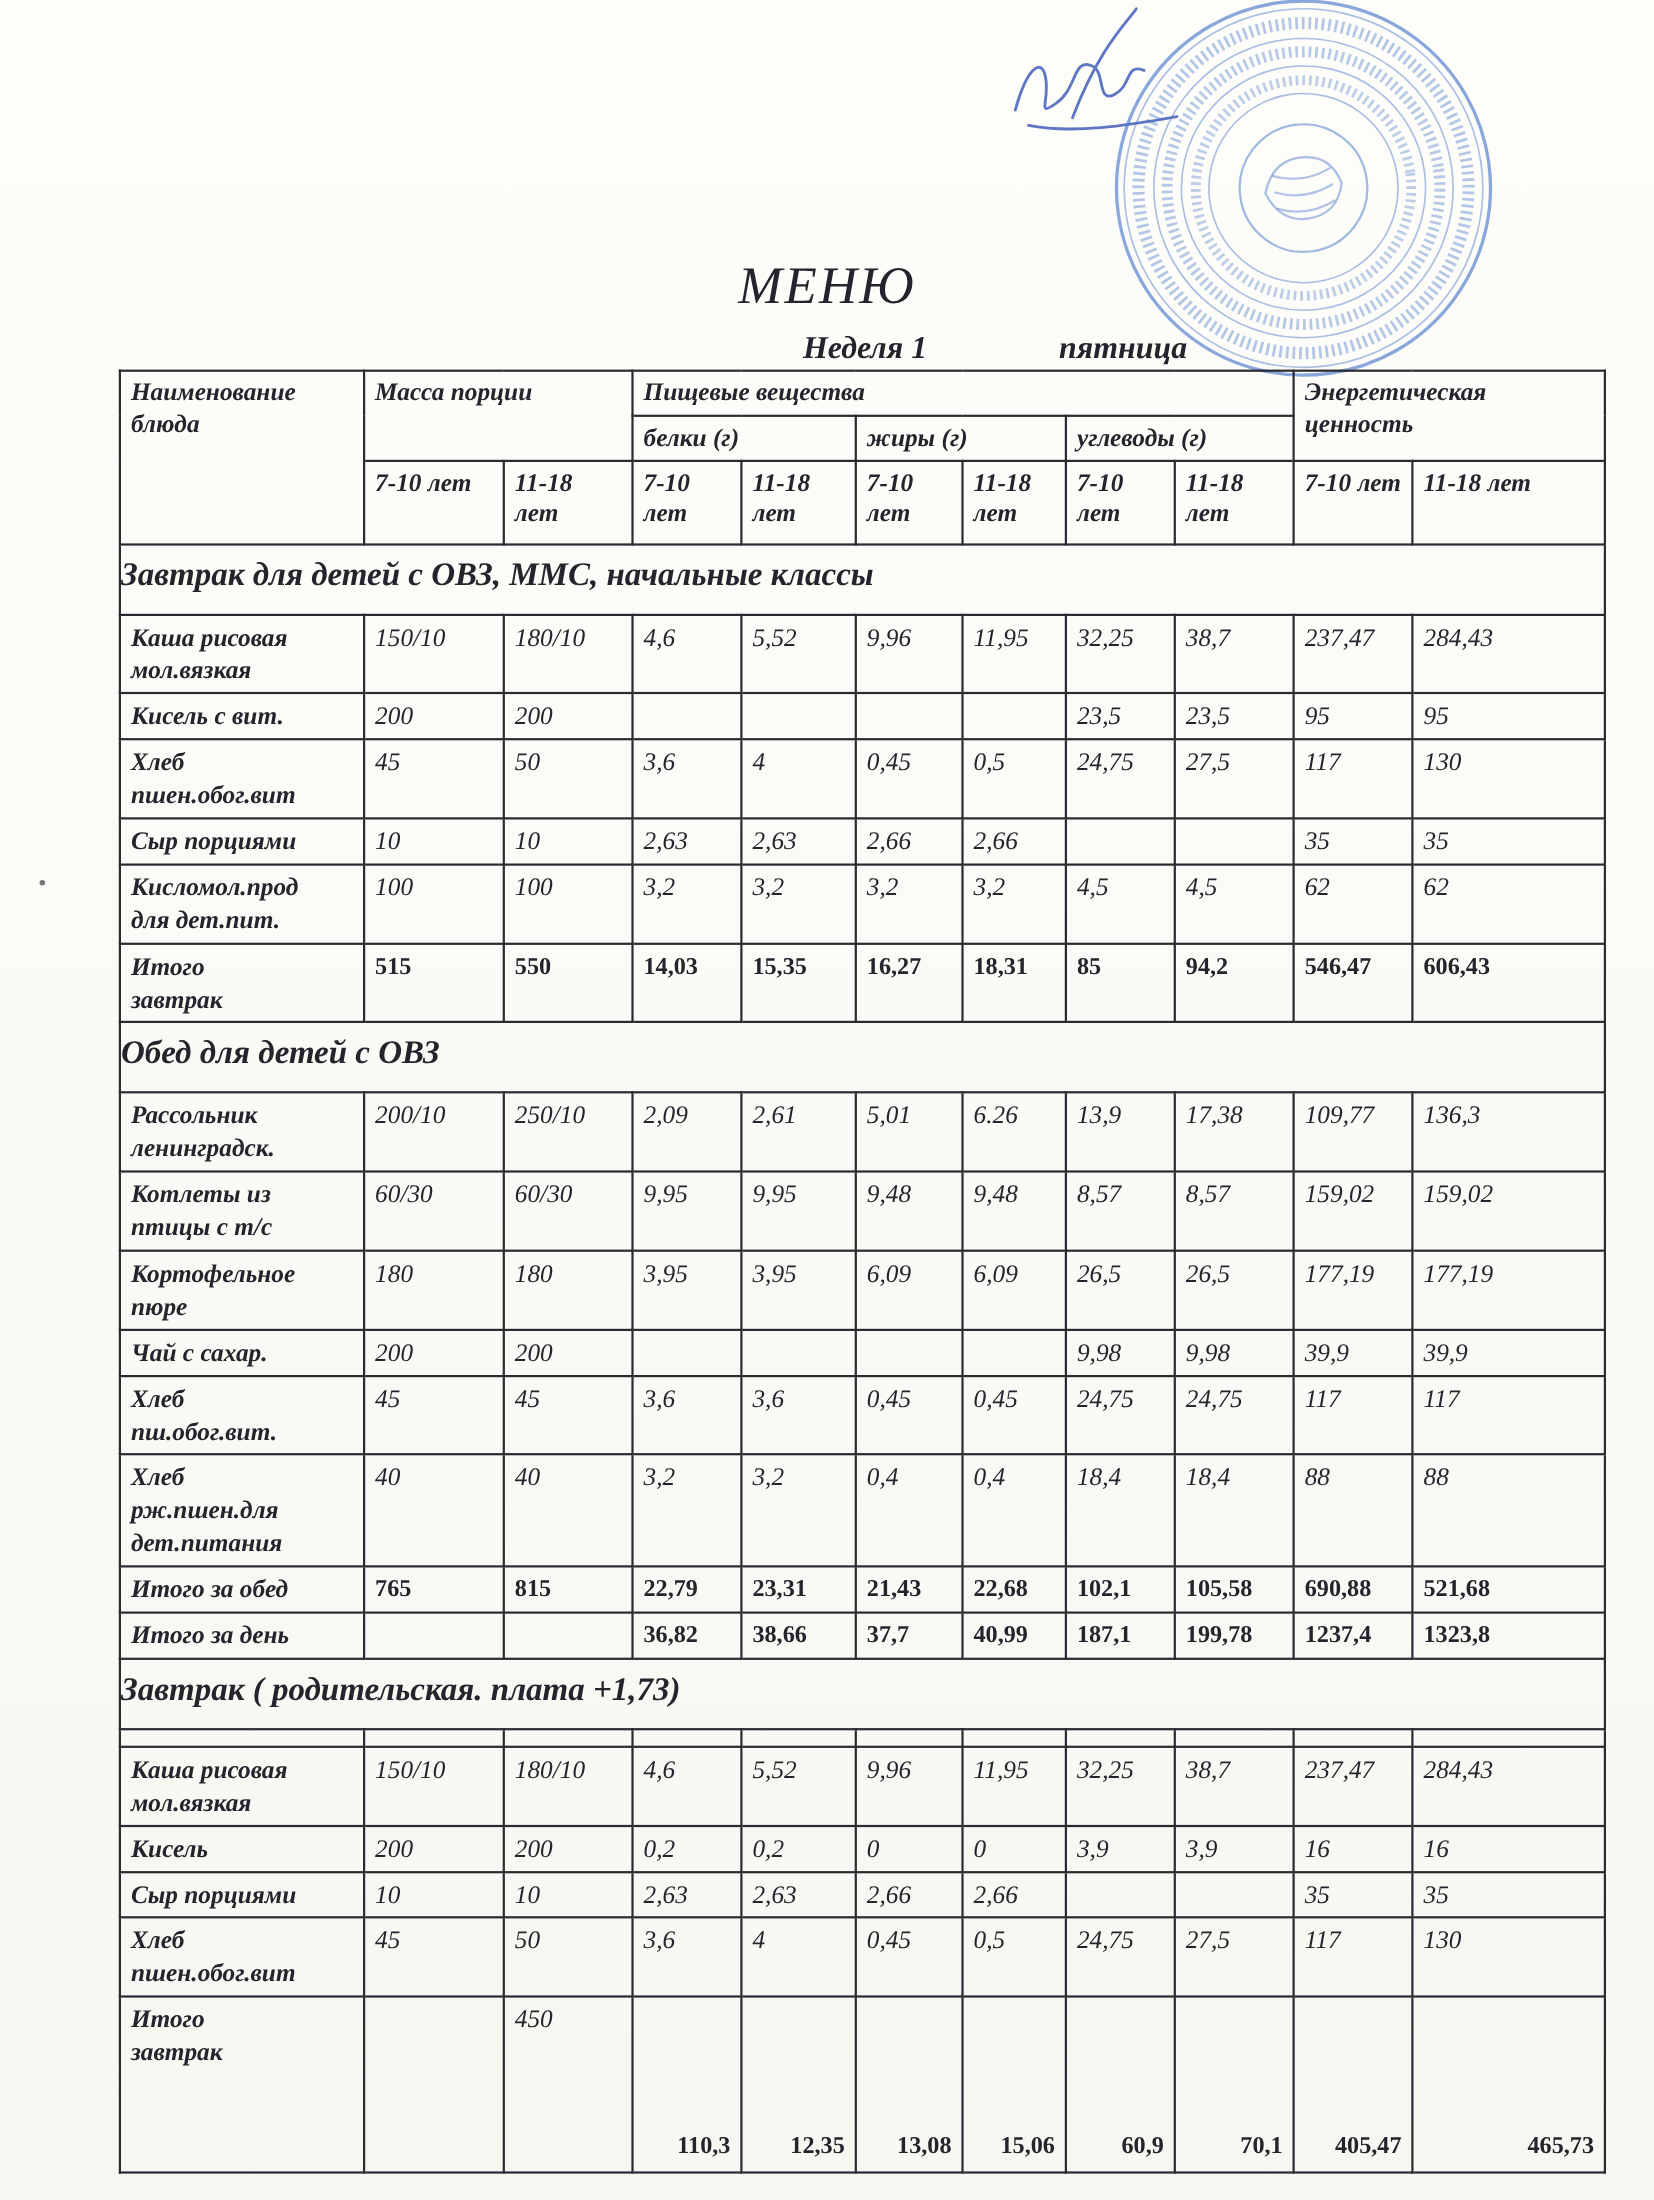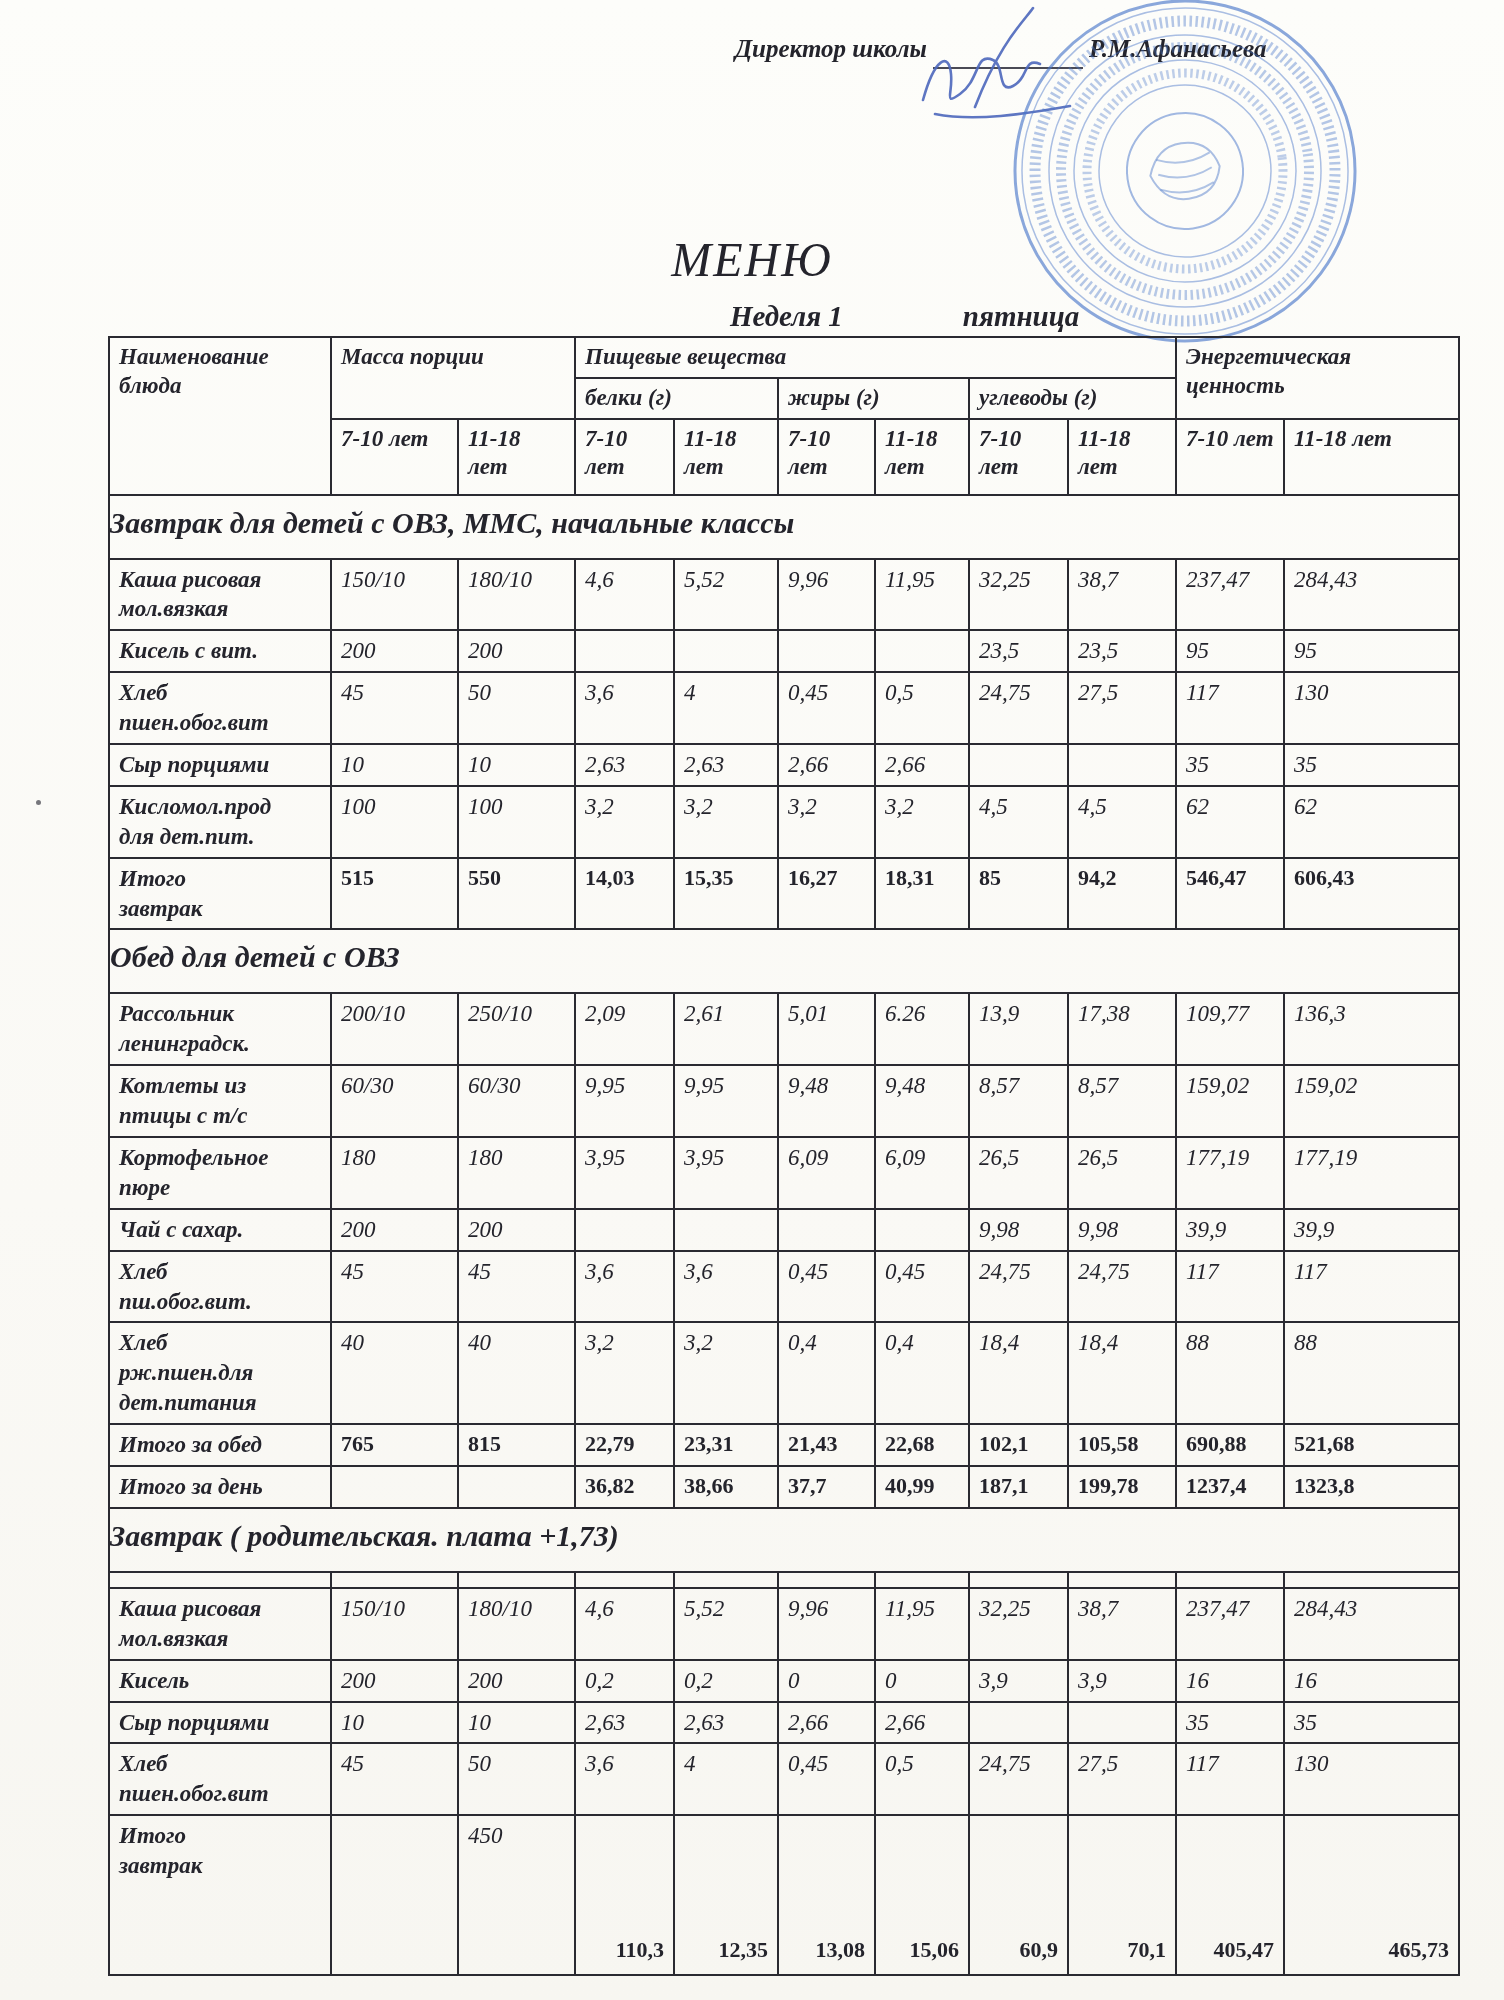--- a/index.html
+++ b/index.html
@@ -43,25 +43,20 @@
     vertical-align:top;text-align:left;font-weight:normal;font-style:italic;font-size:23px;}
   .artifact-dot{position:absolute;left:36px;top:800px;width:5px;height:5px;
     border-radius:50%;background:#55555c;opacity:.8;}
 </style>
 </head>
 <body>
 
 <div class="page">
 
   <div class="approval">
-    <div class="l2">
-      <span>Директор школы</span>
-      <span class="sig-line"></span>
-      <span>Р.М.Афанасьева</span>
-    </div>
   </div>
 
   <svg class="signature-svg" width="230" height="130" viewBox="0 0 230 130">
     <g fill="none" stroke="#4d68bd" stroke-width="2.6" stroke-linecap="round" opacity=".9">
       <path d="M18,98 C30,55 44,50 46,72 C48,92 38,104 55,92 C75,78 70,50 88,58 C100,63 92,92 108,84 C124,76 118,55 135,62"></path>
       <path d="M70,105 C95,40 120,18 128,6"></path>
       <path d="M30,112 C70,120 120,112 165,104"></path>
     </g>
   </svg>
 

